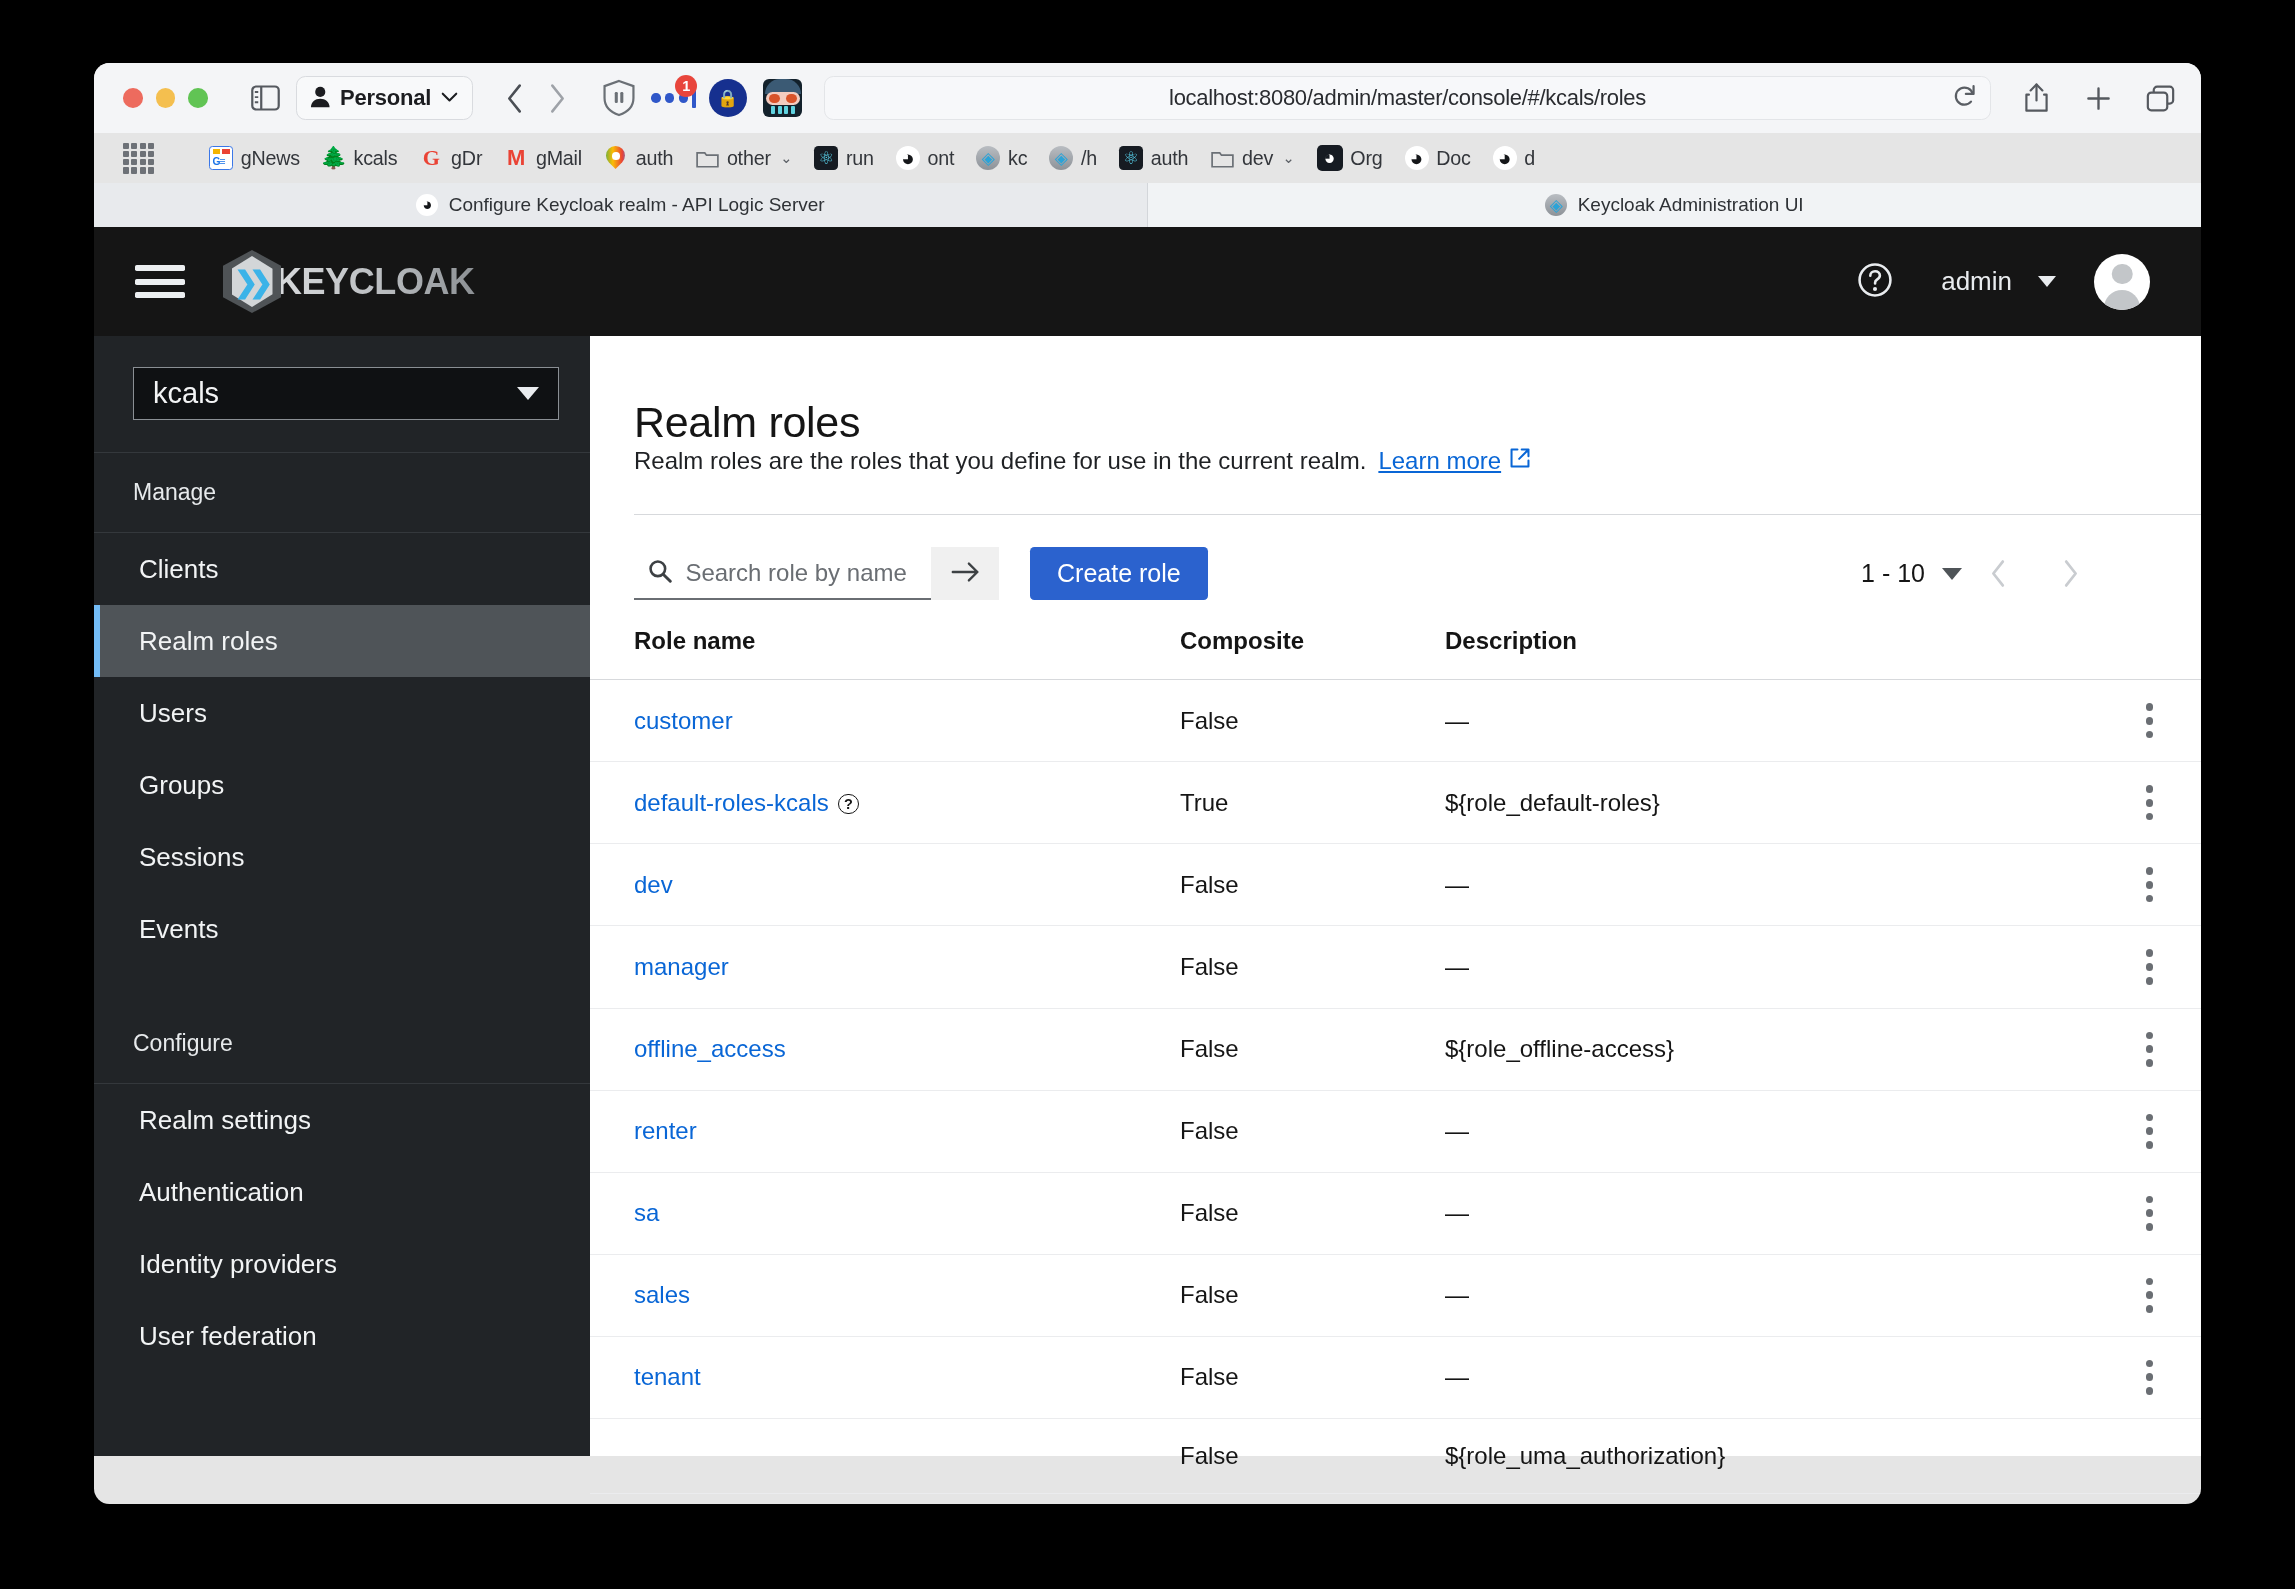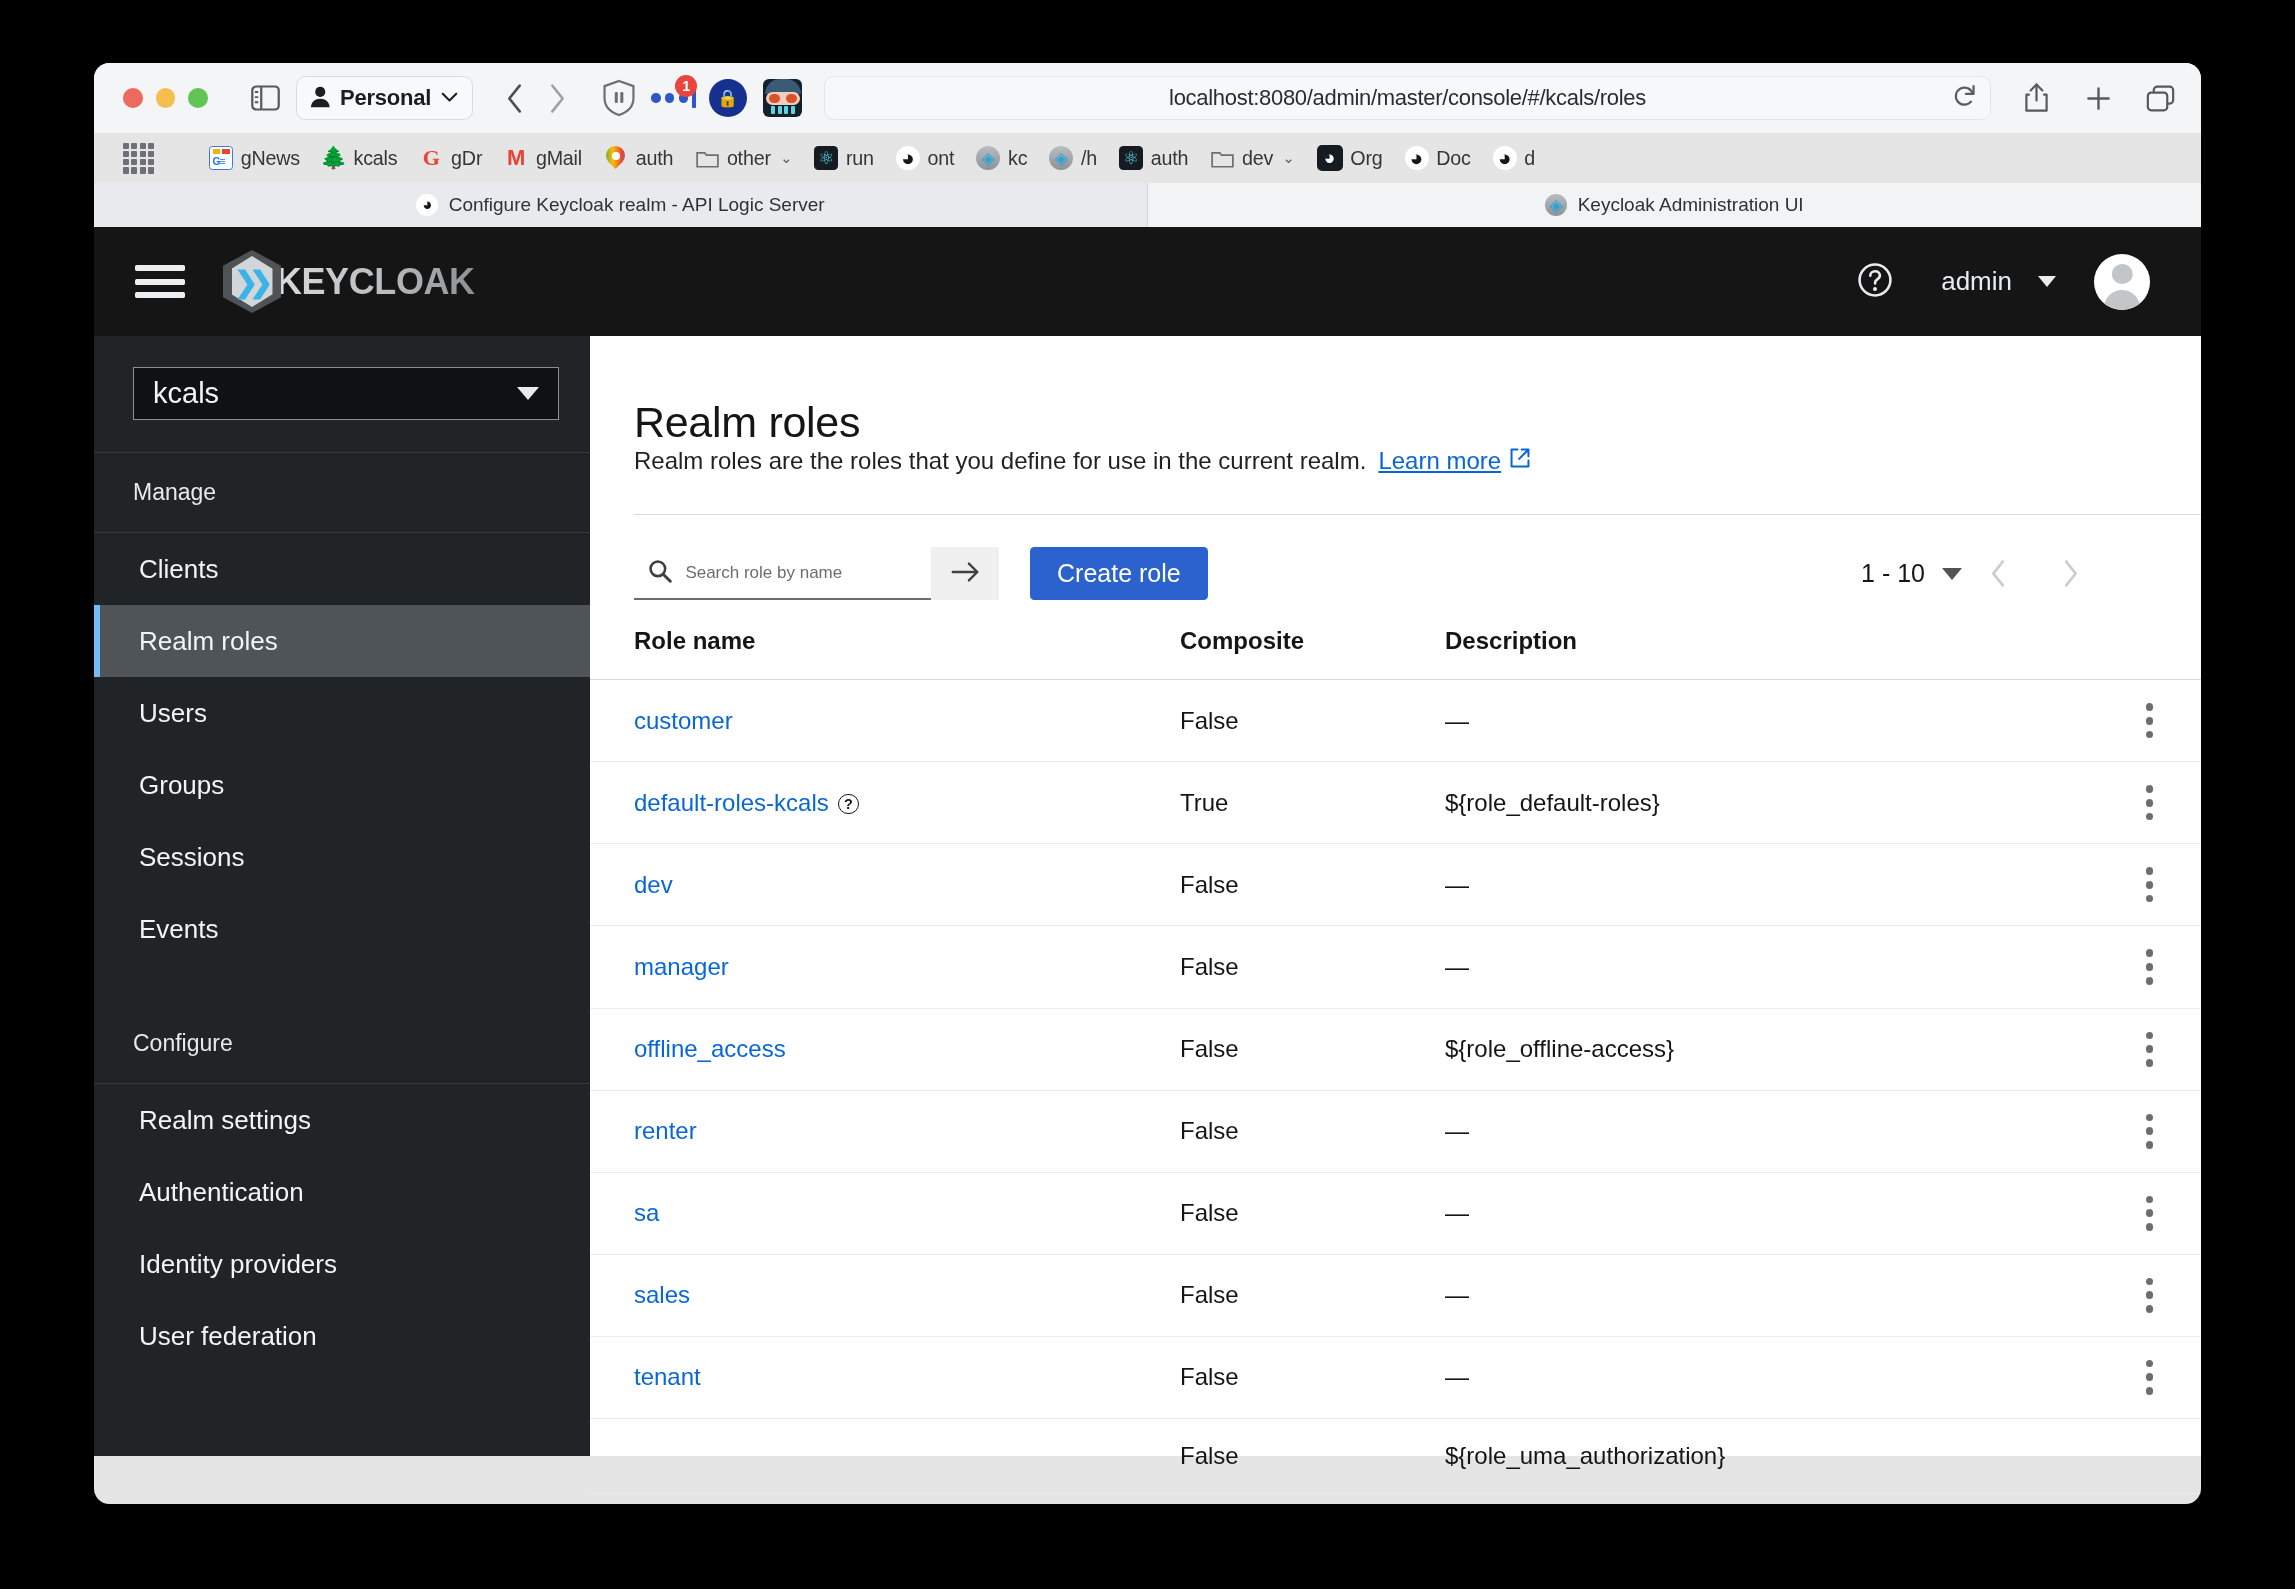--- a/index.html
+++ b/index.html
@@ -238,21 +238,21 @@
   #page-sub { font-size: 24px; color: #1f2124; }
   #learn-more { font-size: 24px; color: #0966d6; display: flex; align-items: center; gap: 7.7px; }
   #page-divider { margin-top: 39px; height: 1.3px; background: #d7d9dc; }
 
   #table-toolbar { display: flex; align-items: center; padding: 32px 44px 0 44px; }
   #search-group { display: flex; height: 53px; }
   #search-box {
     width: 297px; background: #fff; border-bottom: 2.1px solid #6a6e73;
     display: flex; align-items: center; gap: 13.7px; padding-left: 13.7px;
   }
-  #search-box .ph { font-size: 17px; color: #6a6e73; }
+  #search-box .ph { font-size: 24px; color: #6a6e73; }
   #search-submit {
     width: 68px; background: #f0f0f0;
     display: flex; align-items: center; justify-content: center;
     color: #3d4144;
   }
   #create-role-btn {
     margin-left: 31px; height: 53px;
     background: #2b62ce; color: #fff;
     font-size: 25px; border: none; border-radius: 4.3px;
     padding: 0 27px; cursor: pointer;

